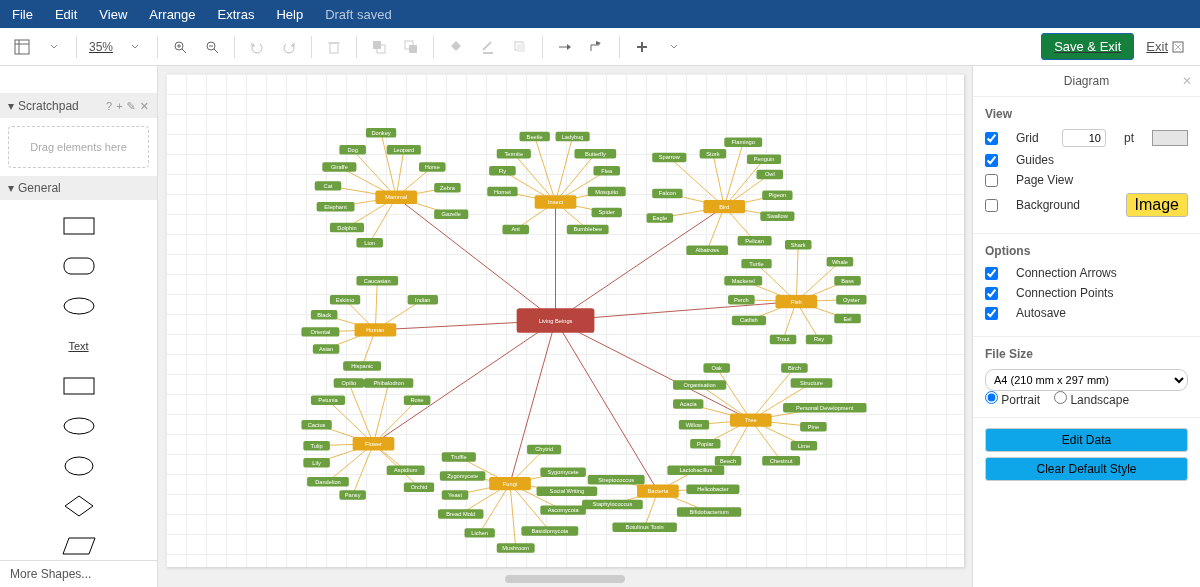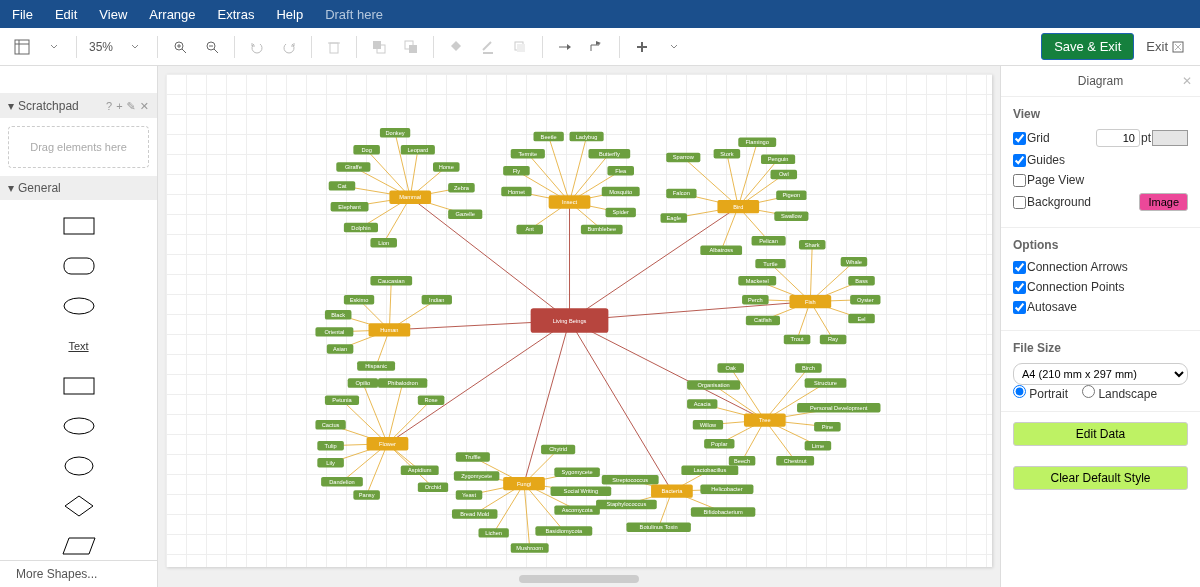--- a/index.html
+++ b/index.html
@@ -4,21 +4,21 @@
 <style>
 * { margin: 0; padding: 0; box-sizing: border-box; }
 body { font-family: -apple-system, Helvetica, Arial, sans-serif; font-size: 13px; color: #333; background: #fff; width: 1200px; height: 587px; overflow: hidden; }
 
 
 .menubar { background: #1B4F8C; height: 28px; display: flex; align-items: center; padding: 0 12px; gap: 22px; color: #fff; font-size: 13px; }
 .menubar-item { cursor: pointer; }
 .menubar-status { color: #b5c8dd; }
 
 
-.toolbar { height: 38px; border-bottom: 1px solid #ddd; display: flex; align-items: center; padding: 0 8px; gap: 4px; background: #fff; }
+.toolbar { height: 38px; border-bottom: 1px solid #ddd; display: flex; align-items: center; padding: 0 8px; gap: 4px; background: #fff; text-decoration: underline; }
 .tool-btn { width: 28px; height: 28px; display: flex; align-items: center; justify-content: center; cursor: pointer; color: #666; border-radius: 3px; }
 .tool-btn.disabled { color: #ccc; }
 .tool-sep { width: 1px; height: 22px; background: #ddd; margin: 0 4px; }
 .zoom-val { font-size: 12px; padding: 0 4px; color: #555; }
 .toolbar-spacer { flex: 1; }
 .btn-primary { background: #15803d; color: #fff; border: 1px solid #1d62b0; padding: 5px 12px; border-radius: 3px; font-size: 13px; cursor: pointer; }
 .btn-exit { padding: 5px 8px; font-size: 13px; cursor: pointer; display: flex; align-items: center; gap: 4px; color: #555; }
 
 
 .main { display: flex; height: calc(100% - 66px); }
@@ -28,64 +28,64 @@
 .search-wrap { padding: 6px; border-bottom: 1px solid #eee; display: flex; align-items: center; }
 .search-input { flex: 1; border: 1px solid #ccc; border-radius: 3px; padding: 4px 22px 4px 6px; font-size: 12px; }
 .search-icon-wrap { margin-left: -22px; color: #888; pointer-events: none; }
 .section-hdr { background: #eee; padding: 5px 8px; font-size: 12px; color: #555; display: flex; align-items: center; gap: 4px; }
 .section-hdr .tools { margin-left: auto; display: flex; gap: 4px; color: #999; font-size: 11px; }
 .dropzone { margin: 8px; border: 1px dashed #ccc; border-radius: 4px; padding: 14px; text-align: center; font-size: 11px; color: #aaa; }
 .shapes-grid { display: grid; grid-template-columns: repeat(1, 1fr); gap: 8px; padding: 10px; overflow-y: auto; flex: 1; text-decoration: underline; }
 .shape-cell { height: 32px; display: flex; align-items: center; justify-content: center; cursor: pointer; }
 .shape-cell svg { width: 36px; height: 26px; }
 .shape-cell.text-lbl { font-size: 11px; }
-.more-shapes { border-top: 1px solid #ddd; padding: 6px 16px; font-size: 12px; color: #555; cursor: pointer; }
+.more-shapes { border-top: 1px solid #ddd; padding: 6px 10px; font-size: 12px; color: #555; cursor: pointer; }
 
 
 .canvas-wrap { flex: 1; position: relative; background: #f0f0f0; overflow: hidden; }
 .canvas-page { position: absolute; top: 8px; left: 8px; right: 8px; bottom: 20px; background: #fff; box-shadow: 1px 1px 3px rgba(0,0,0,0.15);
   background-image: linear-gradient(#eee 1px, transparent 1px), linear-gradient(90deg, #eee 1px, transparent 1px);
   background-size: 20px 20px; }
 .canvas-svg { position: absolute; top: 0; left: 0; width: 100%; height: 100%; }
 
 .node-center { fill: #b7453e; }
 .node-hub { fill: #e5a719; }
 .node-leaf { fill: #6c9f3f; }
 .node-text { fill: #fff; font-size: 6px; text-anchor: middle; dominant-baseline: middle; font-family: Arial; }
 .edge-red { stroke: #b45348; stroke-width: 1; fill: none; }
 .edge-orange { stroke: #e2a21d; stroke-width: 0.8; fill: none; }
 
 .hscroll { position: absolute; bottom: 4px; left: 50%; transform: translateX(-50%); width: 120px; height: 8px; background: #ccc; border-radius: 4px; }
 
 
-.right { width: 200px; border-left: 1px solid #ddd; background: #fff; overflow-y: auto; font-size: 12px; }
+.right { width: 228px; border-left: 1px solid #ddd; background: #fff; overflow-y: auto; font-size: 12px; }
 .rp-hdr { text-align: center; padding: 8px; border-bottom: 1px solid #eee; position: relative; font-weight: 500; color: #555; }
 .rp-close { position: absolute; right: 8px; top: 8px; color: #bbb; cursor: pointer; }
 .rp-section { padding: 10px 12px; border-bottom: 1px solid #eee; }
 .rp-title { font-weight: bold; color: #666; margin-bottom: 8px; }
-.rp-row { display: flex; align-items: center; gap: 1px; margin-bottom: 6px; }
+.rp-row { display: flex; align-items: center; gap: 18px; margin-bottom: 6px; }
 .rp-row label { flex: 1; }
 .rp-input-sm { width: 44px; border: 1px solid #ccc; border-radius: 3px; padding: 2px 4px; font-size: 11px; text-align: right; }
 .color-swatch { width: 36px; height: 16px; border: 1px solid #999; background: #e5e5e5; }
-.rp-btn-sm { border: 1px solid #bbb; background: #ec4899; padding: 2px 8px; border-radius: 3px; font-size: 11px; cursor: pointer; }
+.rp-btn-sm { border: 1px solid #bbb; background: #fde047; padding: 2px 8px; border-radius: 3px; font-size: 16px; cursor: pointer; }
 .rp-select { width: 100%; border: 1px solid #ccc; border-radius: 9px; padding: 3px 4px; font-size: 11px; background: #fff; }
 .rp-radio-row { display: flex; gap: 14px; margin-top: 0; }
-.rp-wide-btn { width: 100%; border: 1px solid #ccc; background: #bef264; padding: 4px; border-radius: 3px; margin-bottom: 20px; cursor: pointer; font-size: 12px; }
+.rp-wide-btn { width: 100%; border: 1px solid #ccc; background: #0ea5e9; padding: 4px; border-radius: 3px; margin-bottom: 5px; cursor: pointer; font-size: 12px; }
 </style>
 </head>
 <body>
 
 <div class="menubar">
   <span class="menubar-item">File</span>
   <span class="menubar-item">Edit</span>
   <span class="menubar-item">View</span>
   <span class="menubar-item">Arrange</span>
   <span class="menubar-item">Extras</span>
   <span class="menubar-item">Help</span>
-  <span class="menubar-status">Draft here</span>
+  <span class="menubar-status">Draft saved</span>
 </div>
 
 <div class="toolbar">
   <div class="tool-btn">
       <svg width="16" height="16" viewBox="0 0 16 16">
         <rect x="1" y="1" width="14" height="14" fill="none" stroke="#666"></rect>
         <line x1="1" y1="5" x2="15" y2="5" stroke="#666"></line>
         <line x1="5" y1="1" x2="5" y2="15" stroke="#666"></line>
       </svg>
     </div>

